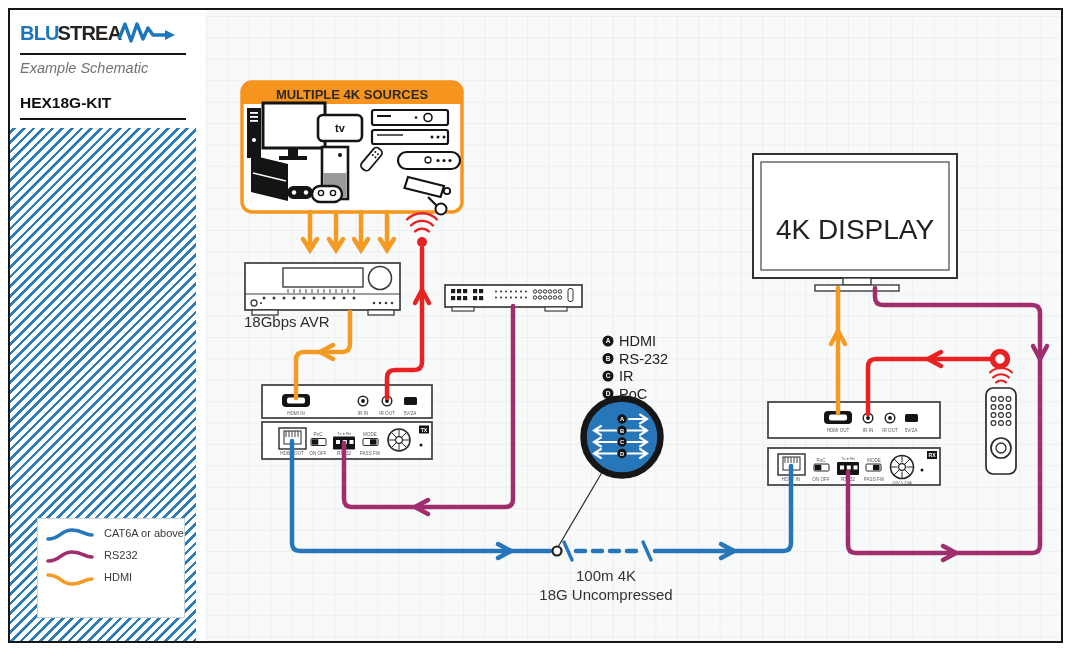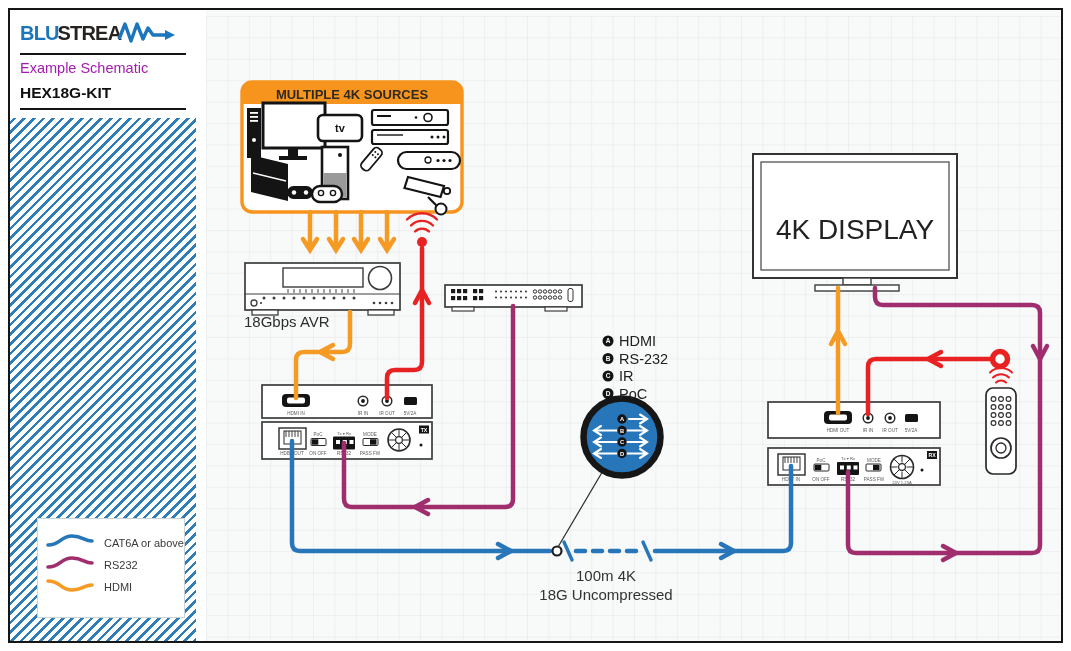--- a/index.html
+++ b/index.html
@@ -5,25 +5,25 @@
   html,body{margin:0;padding:0;background:#fff;font-family:"Liberation Sans",sans-serif;}
   .page{position:relative;width:1071px;height:651px;background:#fff;overflow:hidden;}
   .frame{position:absolute;left:8px;top:8px;width:1051px;height:631px;border:2.5px solid #161616;}
   .main-svg{position:absolute;left:0;top:0;}
   .left-panel{position:absolute;left:10px;top:10px;width:186px;height:631px;background:#fff;}
   .hatch{position:absolute;left:0;top:92px;right:0;bottom:0;
          background:repeating-linear-gradient(135deg,#2e7cb8 0 2.6px,#ffffff 2.6px 6.8px);}
   .brand{position:relative;padding:9px 10px 8px 10px;background:#fff;}
   .rule{border-bottom:2.2px solid #141414;margin:3px 0 5px 0;}
   .rule2{border-bottom:2.2px solid #141414;margin:6px 0 0 0;}
-  .subtitle{font-size:14.5px;color:#a21caf;}
-  .model{font-size:15.5px;color:#101010;font-weight:bold;margin-top:8px;}
+  .subtitle{font-size:14.5px;color:#737373;font-style:italic;}
+  .model{font-size:15.5px;color:#101010;font-weight:bold;margin-top:18px;}
   .legend-box{position:absolute;left:27px;top:508px;width:148px;height:100px;background:#fff;
               border:1px solid #ccd2d6;box-sizing:border-box;padding:8px 6px 4px 8px;}
-  .legend-row{display:flex;align-items:flex-end;height:22px;}
+  .legend-row{display:flex;align-items:flex-start;height:22px;}
   .legend-row svg{flex:0 0 48px;}
   .legend-label{font-size:11px;color:#3a3a3a;margin-left:10px;white-space:nowrap;}
   text{font-family:"Liberation Sans",sans-serif;}
 </style>
 </head>
 <body>
 
 <div class="page">
 
   <svg class="main-svg" width="1071" height="651" viewBox="0 0 1071 651">

